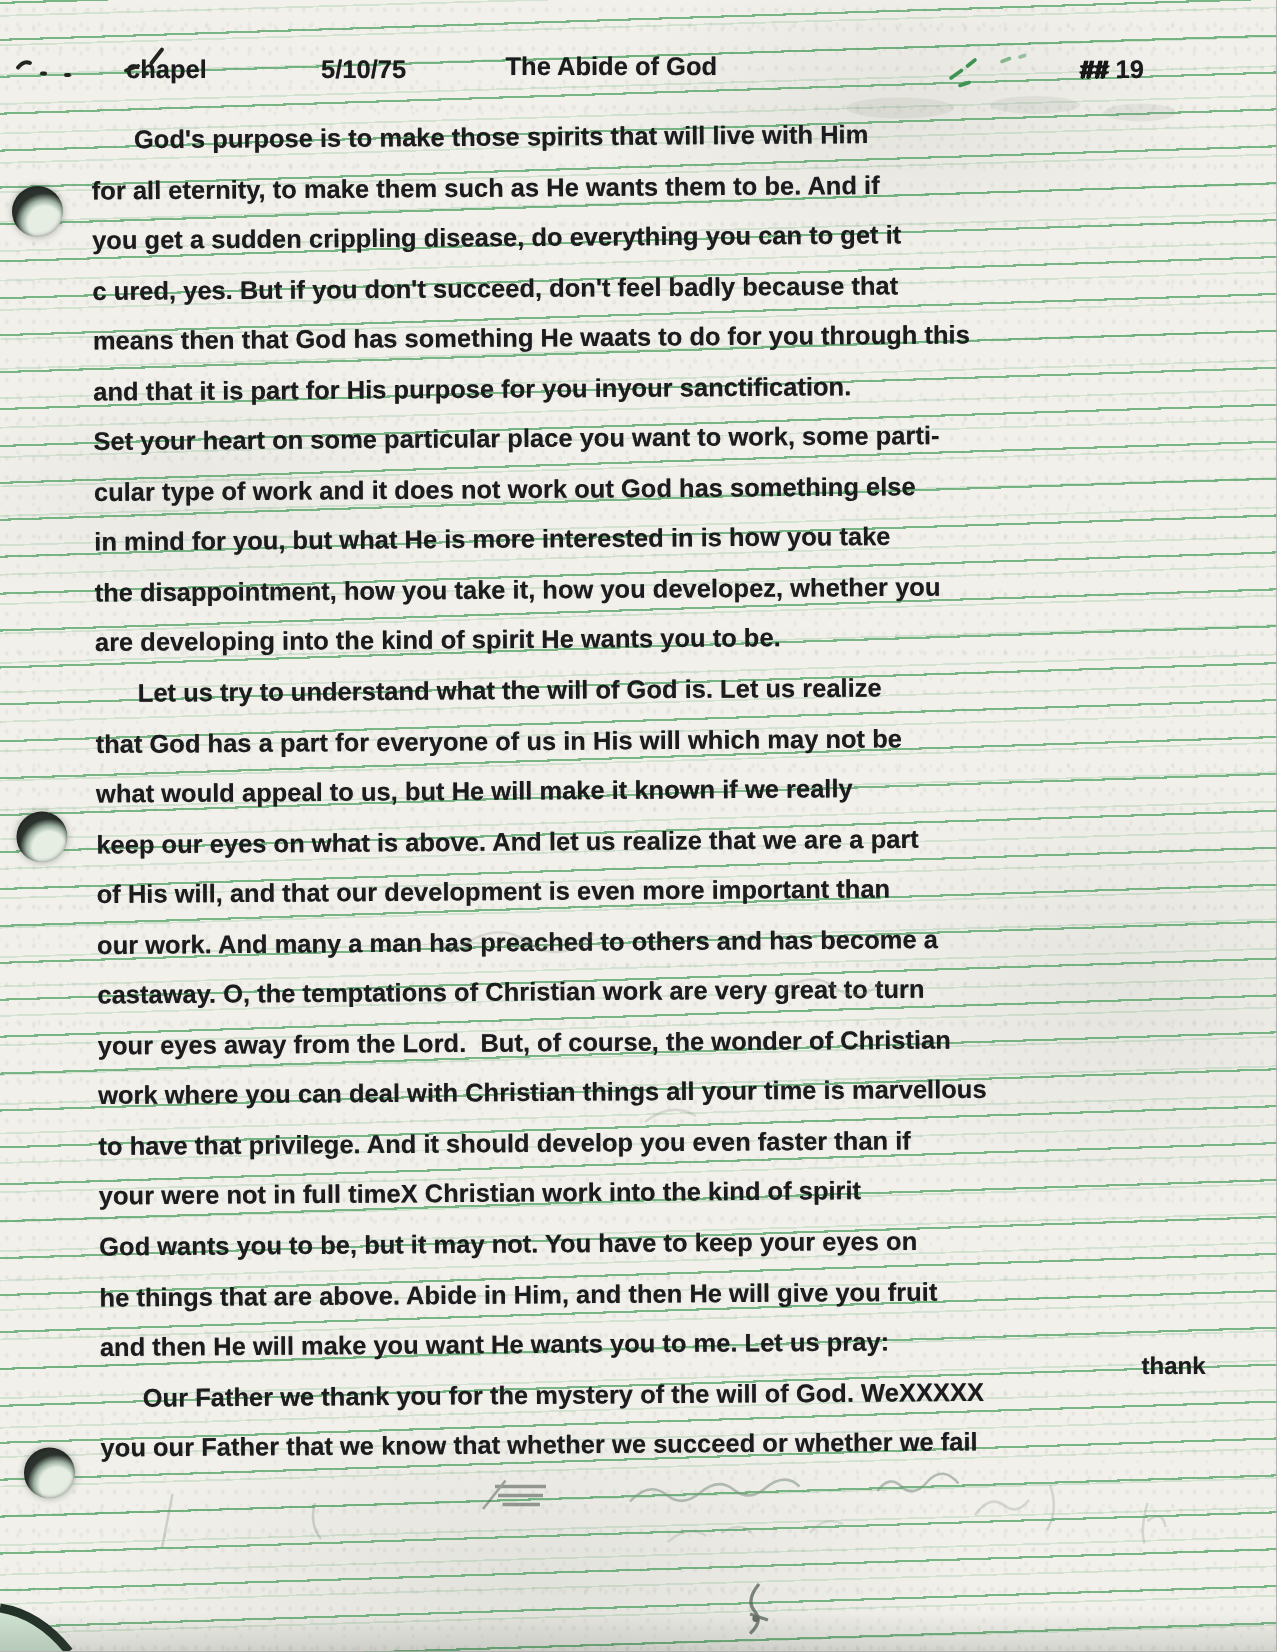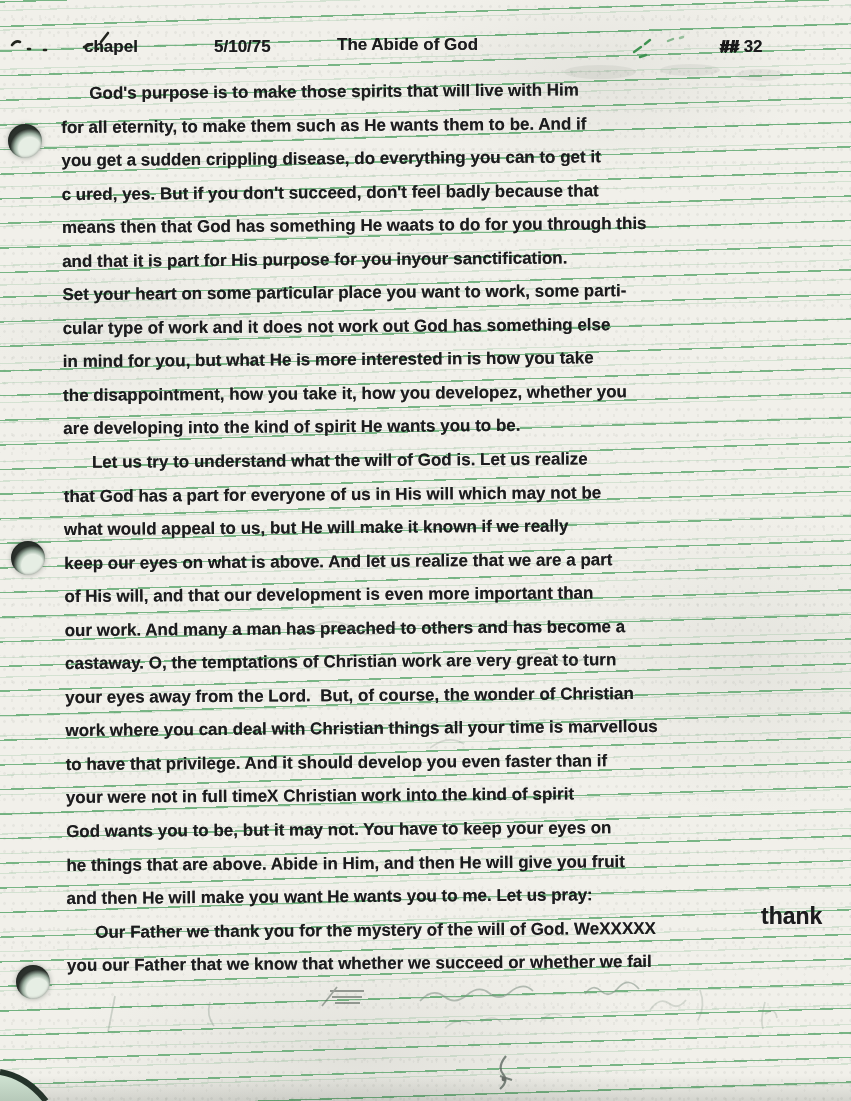--- a/index.html
+++ b/index.html
@@ -45,21 +45,21 @@
     font-size:17px;font-weight:700;color:#1c1c1e;
     text-shadow:0 0 .5px rgba(10,10,12,.55);
   }
   .tline{white-space:pre;height:33.55px;line-height:33.55px;}
   .hdr{
     position:absolute;font-size:17px;font-weight:700;color:#1b1b1d;
     text-shadow:0 0 .5px rgba(10,10,12,.55);white-space:pre;
   }
   .heavy{font-weight:700;text-shadow:1px 0 0 #111,-0.7px 0 0 #111,0 .6px 0 #111;}
   .insertion{
-    position:absolute;left:761px;top:903px;font-size:23px;font-weight:700;
+    position:absolute;left:761px;top:903px;font-size:16px;font-weight:700;
     color:#1c1c1e;text-shadow:0 0 .5px rgba(10,10,12,.55);
   }
   .hole{
     position:absolute;width:34px;height:34px;border-radius:50%;
     background:radial-gradient(circle at 64% 72%, #e6eee4 0 34%, #9db1a2 46%, #2b312c 60% 100%);
     box-shadow:0 0 5px rgba(30,40,32,.35), inset 0 0 3px rgba(0,0,0,.5);
   }
   .hole1{left:8px;top:124px;}
   .hole2{left:11px;top:541px;}
   .hole3{left:16px;top:965px;}
@@ -74,21 +74,21 @@
 
 <div class="page">
 
   <div class="speckle"></div>
   <div class="rules"></div>
   <div class="rules rules2"></div>
 
   <span class="hdr" style="left:84px;top:37px">chapel</span>
   <span class="hdr" style="left:214px;top:37px">5/10/75</span>
   <span class="hdr" style="left:337px;top:35px">The Abide of God</span>
-  <span class="hdr" style="left:720px;top:37px"><b class="heavy">##</b> <span>32</span></span>
+  <span class="hdr" style="left:720px;top:37px"><b class="heavy">##</b> <span>19</span></span>
 
   <main class="typed">
 
   <div class="tline">      God's purpose is to make those spirits that will live with Him</div>
       <div class="tline">for all eternity, to make them such as He wants them to be. And if</div>
       <div class="tline">you get a sudden crippling disease, do everything you can to get it</div>
       <div class="tline">c ured, yes. But if you don't succeed, don't feel badly because that</div>
       <div class="tline">means then that God has something He waats to do for you through this</div>
       <div class="tline">and that it is part for His purpose for you inyour sanctification.</div>
       <div class="tline">Set your heart on some particular place you want to work, some parti-</div>

